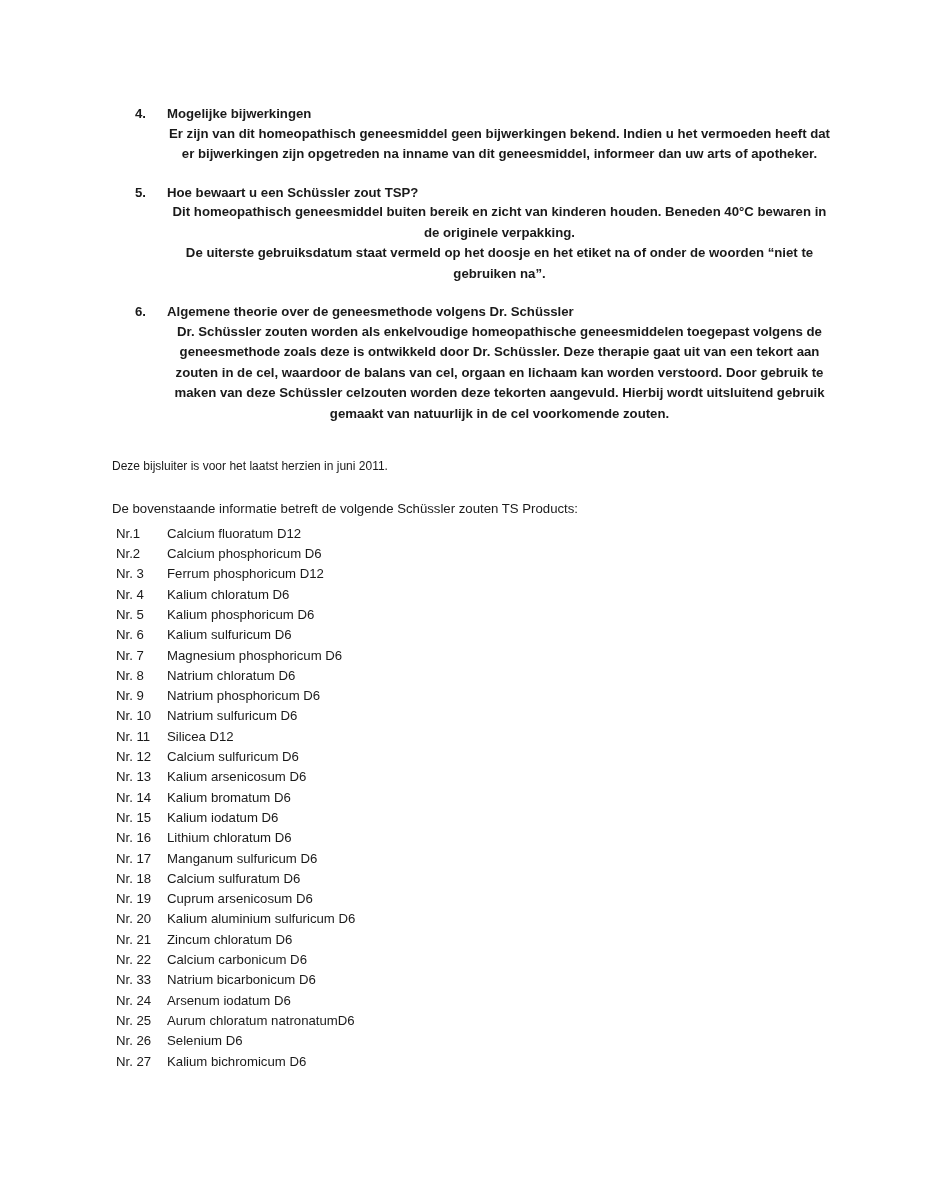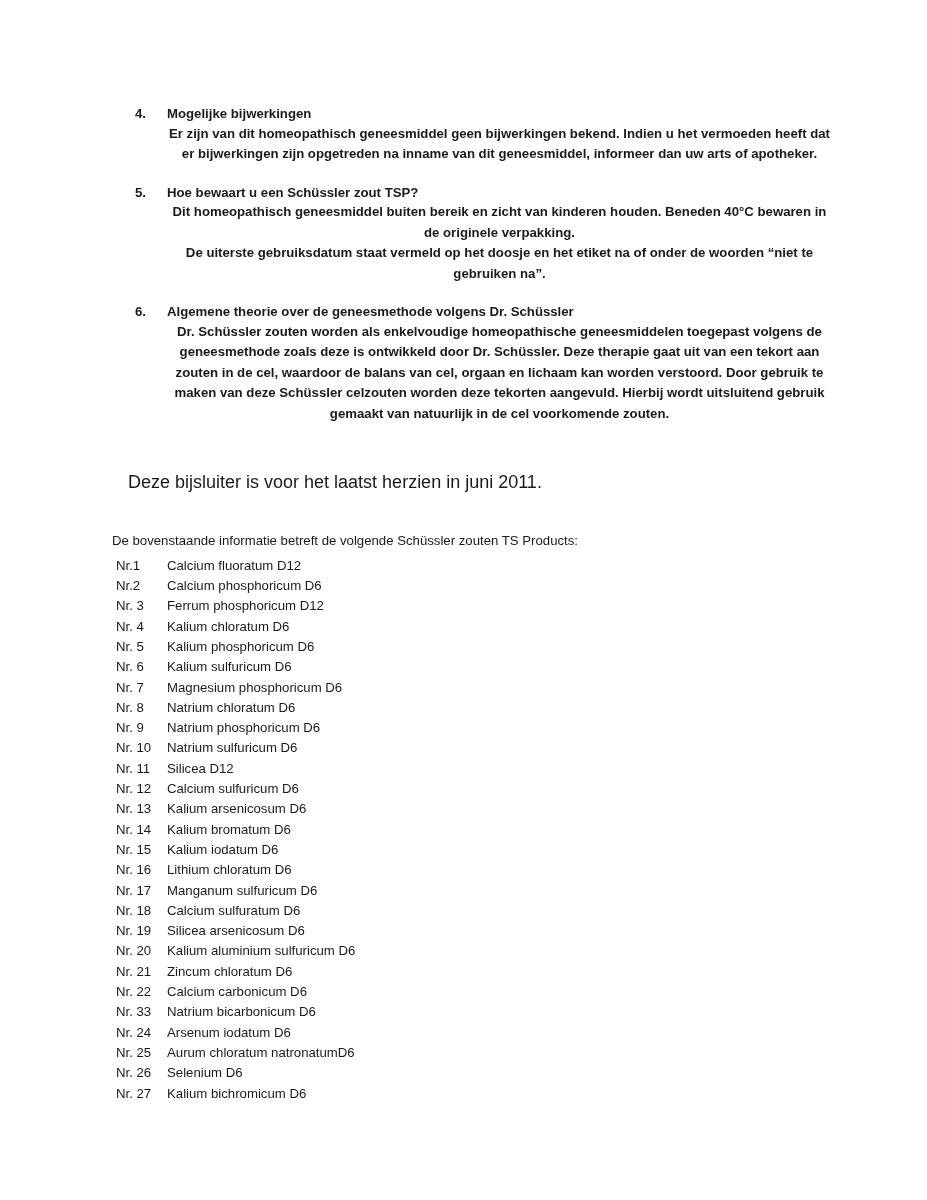--- a/index.html
+++ b/index.html
@@ -55,23 +55,23 @@
     line-height: 20.5px;
     text-align: center;
     font-weight: bold;
   }
   .section-body p {
     margin: 0;
   }
 
   
   .plain-para {
-    font-size: 18px;
+    font-size: 12px;
     line-height: 20.5px;
-    margin: 16px;
+    margin: 0;
     padding: 0;
   }
 
   .spacer-sm { height: 14px; }
   .spacer-md { height: 22px; }
 
   
   .list-title {
     font-size: 13.2px;
     line-height: 20.3px;
@@ -215,21 +215,21 @@
         <li class="salt-row">
           <span class="salt-num">Nr. 17</span>
           <span class="salt-name">Manganum sulfuricum D6</span>
         </li>
         <li class="salt-row">
           <span class="salt-num">Nr. 18</span>
           <span class="salt-name">Calcium sulfuratum D6</span>
         </li>
         <li class="salt-row">
           <span class="salt-num">Nr. 19</span>
-          <span class="salt-name">Silicea arsenicosum D6</span>
+          <span class="salt-name">Cuprum arsenicosum D6</span>
         </li>
         <li class="salt-row">
           <span class="salt-num">Nr. 20</span>
           <span class="salt-name">Kalium aluminium sulfuricum D6</span>
         </li>
         <li class="salt-row">
           <span class="salt-num">Nr. 21</span>
           <span class="salt-name">Zincum chloratum D6</span>
         </li>
         <li class="salt-row">

